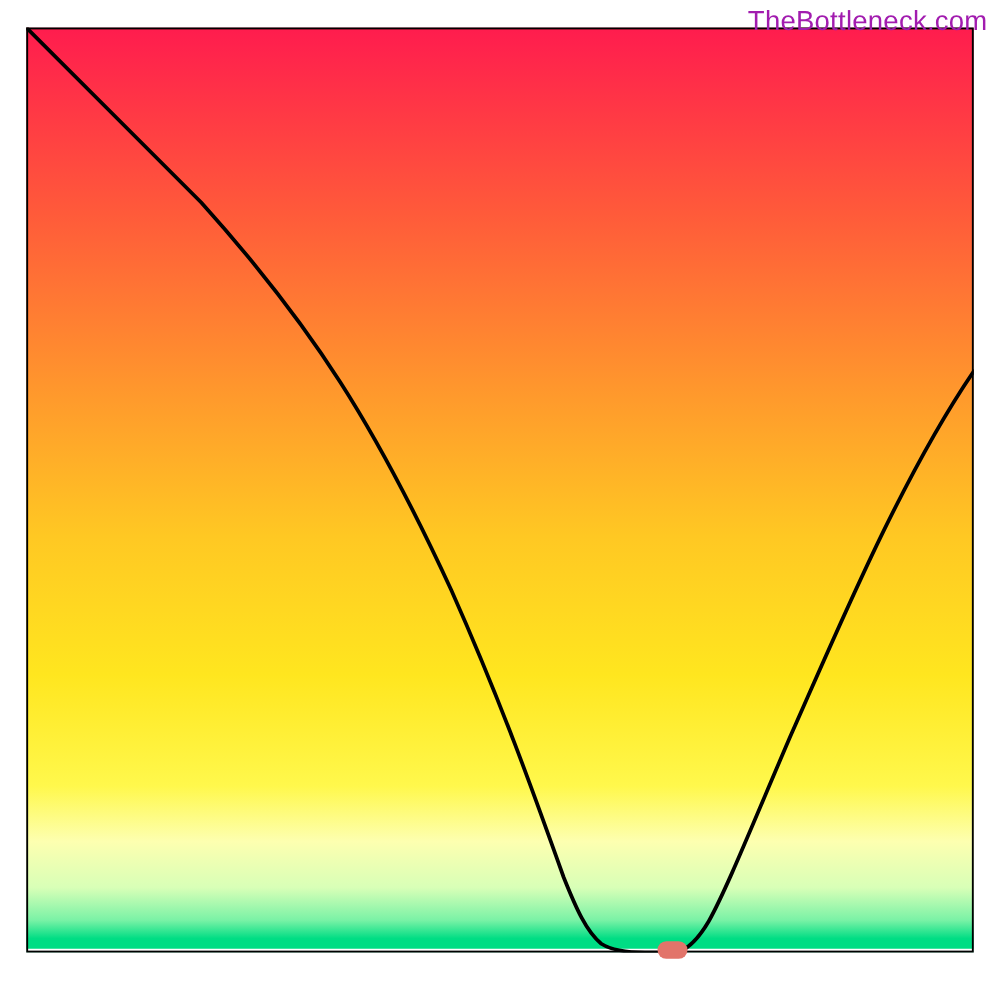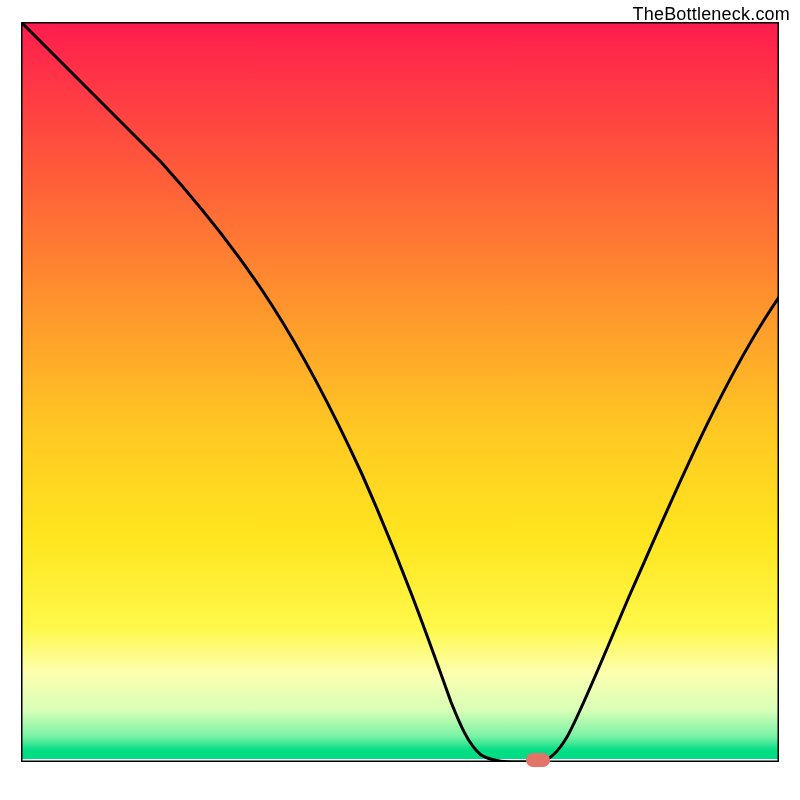--- a/index.html
+++ b/index.html
@@ -12,22 +12,22 @@
   }
   .container {
     position: relative;
     width: 800px;
     height: 800px;
   }
   .watermark {
     position: absolute;
     top: 4px;
     right: 10px;
-    font-size: 18px;
-    color: #000000;
+    font-size: 22px;
+    color: #a21caf;
     letter-spacing: 0.2px;
     z-index: 10;
   }
   .plot-area {
     position: absolute;
     left: 21px;
     top: 22px;
     width: 758px;
     height: 740px;
     box-sizing: border-box;

